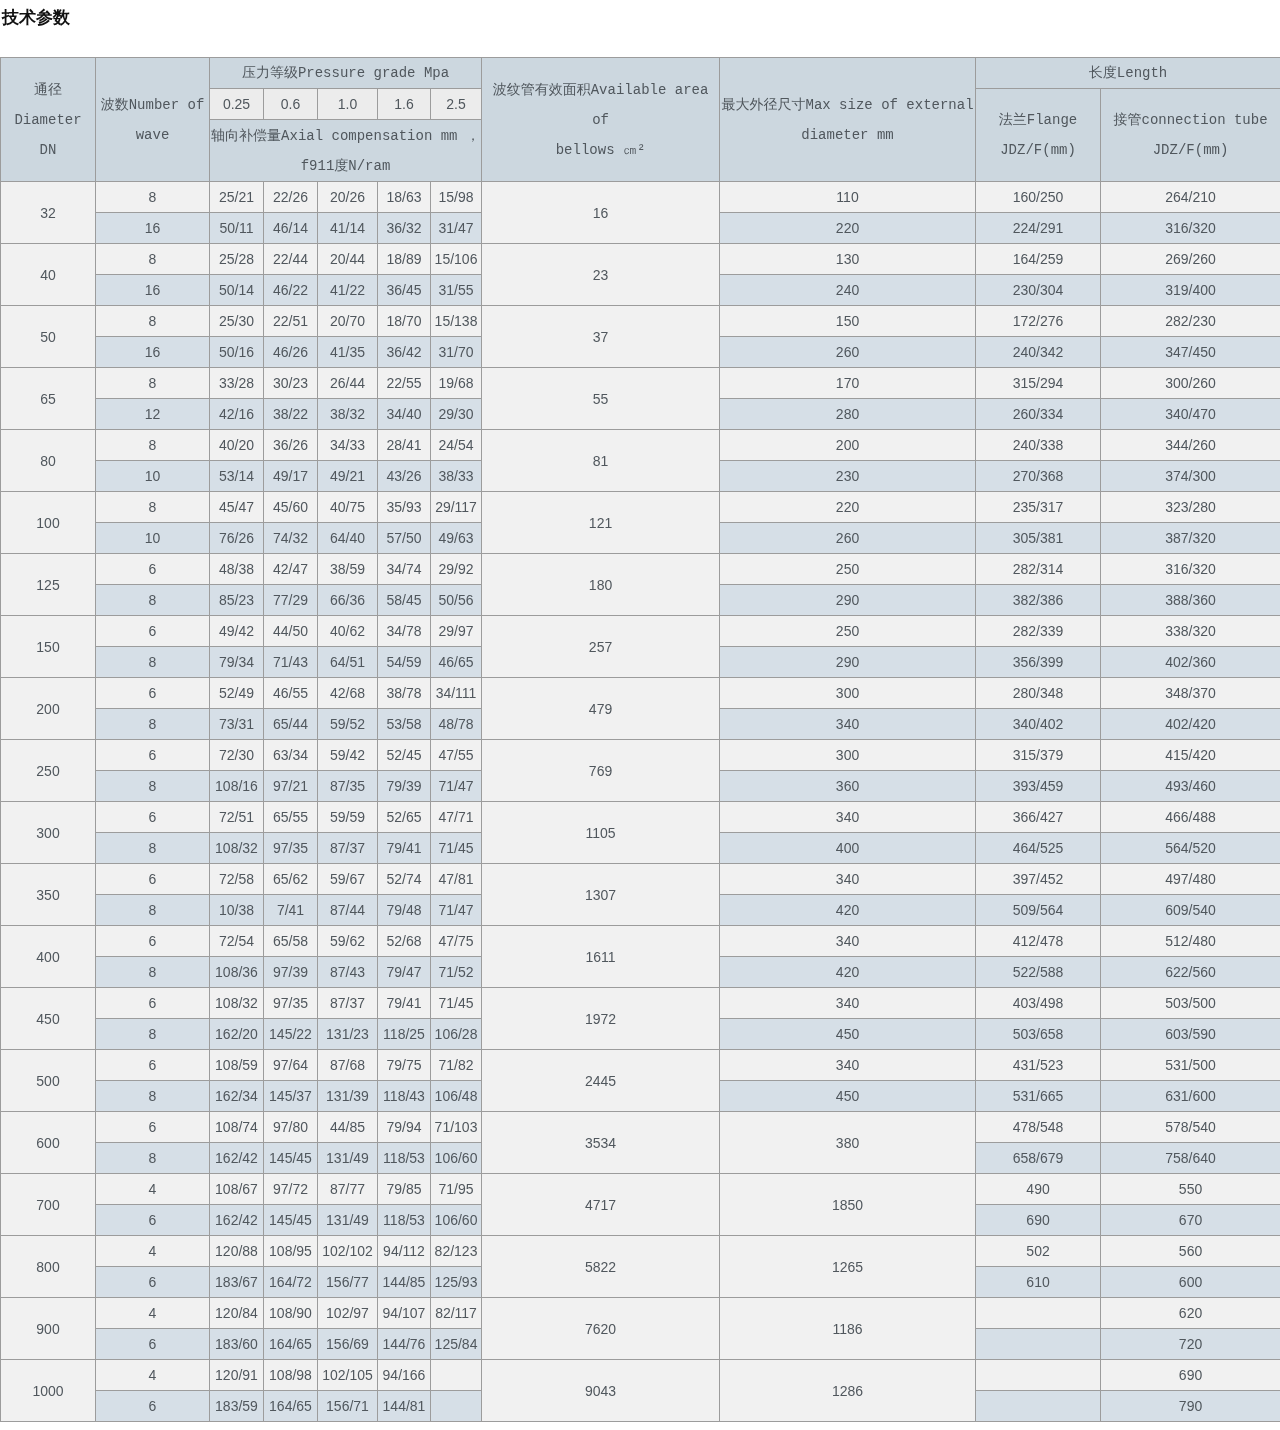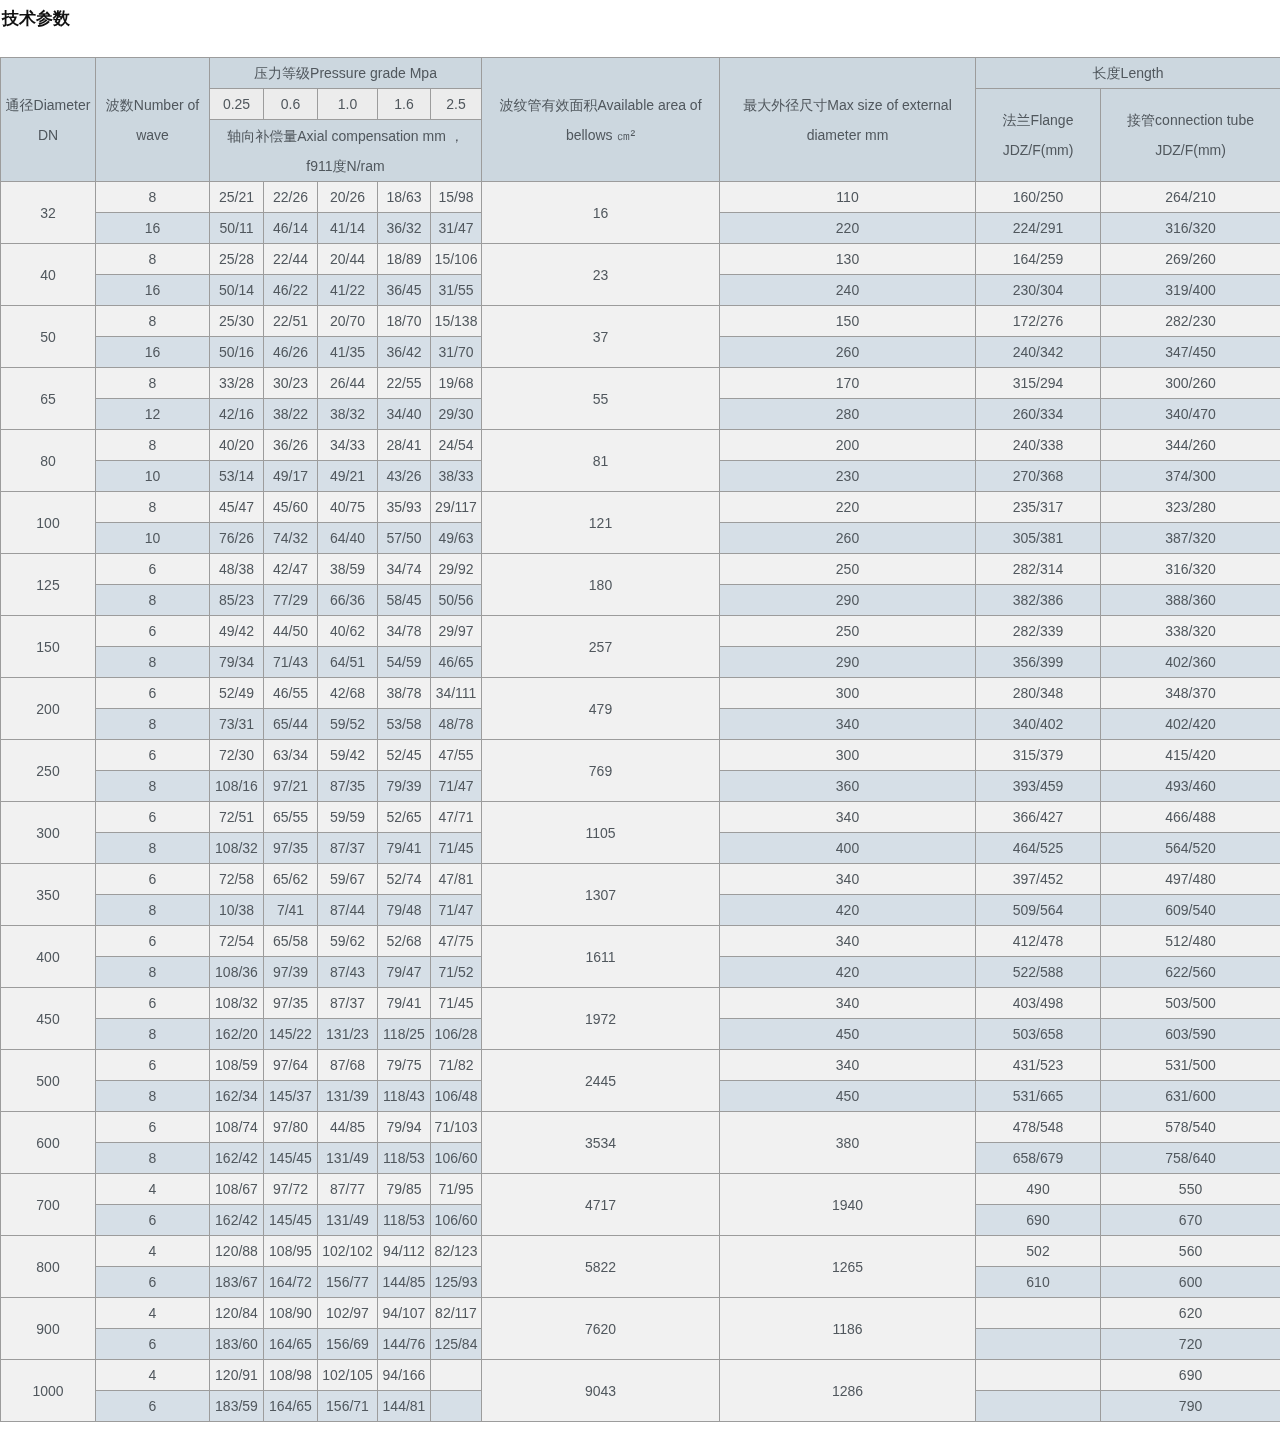--- a/index.html
+++ b/index.html
@@ -7,32 +7,32 @@
     --subcell-bg:#ececec;
     --row-light:#f1f1f1;
     --row-blue:#d6dfe7;
     --border:#9c9c9c;
     --text:#50575d;
   }
   html,body{margin:0;padding:0;background:#ffffff;}
   body{font-family:"Liberation Sans","DejaVu Sans",sans-serif;width:1280px;}
   .page-title{
     font-size:17px;font-weight:bold;color:#111;
-    margin:9px 0 0 2px;line-height:20px;
+    margin:9px 0 0 2px;line-height:20px;font-family:Liberation Mono, monospace;
   }
   table.spec{
     border-collapse:collapse;table-layout:fixed;width:1280px;margin-top:28px;
   }
   table.spec td{
     border:1px solid var(--border);
     text-align:center;vertical-align:middle;
     color:var(--text);font-size:14px;line-height:30px;
     padding:0;overflow:hidden;white-space:pre-line;
   }
-  td.h{background:var(--header-bg);color:#4e5a64;}
+  td.h{background:var(--header-bg);color:#4e5a64;font-family:Liberation Mono, monospace;}
   td.sub{background:var(--subcell-bg);}
   tr.rowA td{background:var(--row-light);}
   tr.rowB td{background:var(--row-blue);}
   table.spec td.merged{background:var(--row-light);}
   tr.hrow1{height:30px;}
   tr.hrow2{height:31px;margin-left:20px;}
   tr.hrow3{height:62px;}
   tr.data{height:30px;}
 </style>
 </head>
@@ -469,21 +469,21 @@
       </tr>
       <tr class="data rowA">
         <td rowspan="2" class="merged">700</td>
         <td>4</td>
         <td>108/67</td>
         <td>97/72</td>
         <td>87/77</td>
         <td>79/85</td>
         <td>71/95</td>
         <td rowspan="2" class="merged">4717</td>
-        <td rowspan="2" class="merged">1940</td>
+        <td rowspan="2" class="merged">1850</td>
         <td>490</td>
         <td>550</td>
       </tr>
       <tr class="data rowB">
         <td>6</td>
         <td>162/42</td>
         <td>145/45</td>
         <td>131/49</td>
         <td>118/53</td>
         <td>106/60</td>

